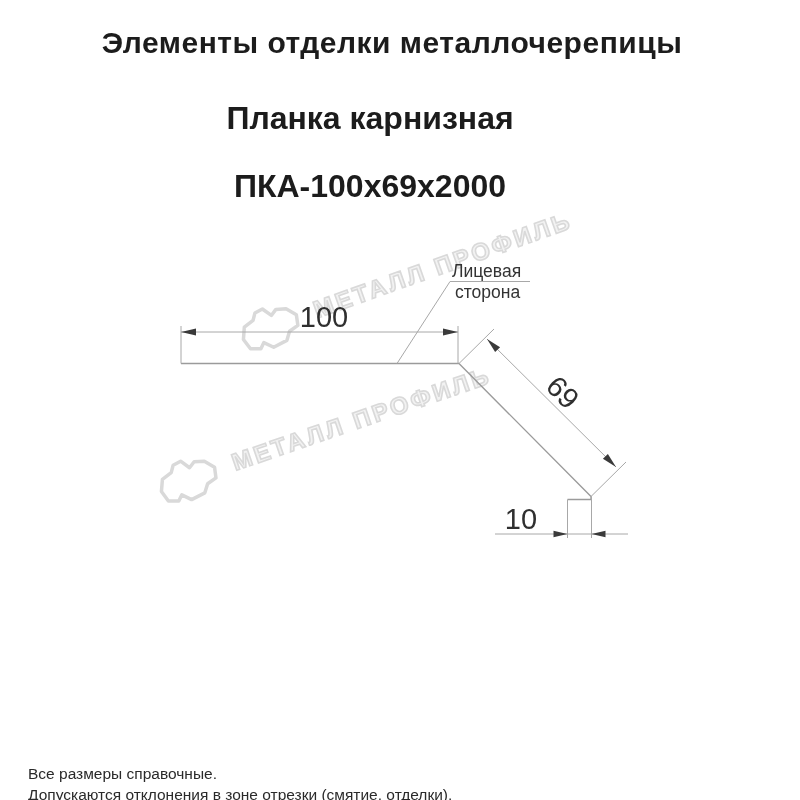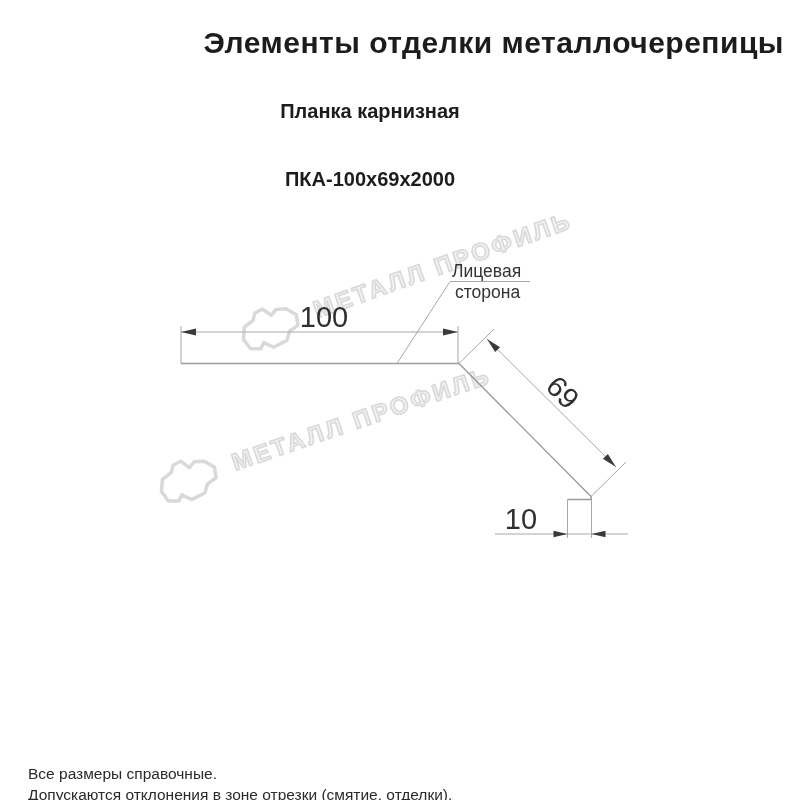--- a/index.html
+++ b/index.html
@@ -2,26 +2,26 @@
 <html><head>
 <meta charset="utf-8">
 <style>
   html,body{margin:0;padding:0;background:#fff;}
   .page{
     position:relative;width:800px;height:800px;background:#ffffff;overflow:hidden;
     font-family:"Liberation Sans","DejaVu Sans",sans-serif;
   }
   
   .hdr-title{
-    position:absolute;top:26px;left:0;width:784px;text-align:right;
+    position:absolute;top:26px;left:0;width:784px;text-align:center;
     font-size:30px;font-weight:bold;color:#1c1c1c;letter-spacing:0.5px;
   }
   .hdr-sub{
     position:absolute;left:0;width:740px;text-align:center;
-    font-size:20px;font-weight:bold;color:#1c1c1c;
+    font-size:32px;font-weight:bold;color:#1c1c1c;
   }
   .hdr-sub.s1{top:100px;}
   .hdr-sub.s2{top:136px;margin-top:32px;}
   
   .watermark{
     position:absolute;display:flex;align-items:center;gap:12px;
     transform-origin:0 50%;pointer-events:none;z-index:1;
   }
   .wm-upper{left:237px;top:310px;transform:rotate(-19.5deg);}
   .wm-lower{left:155px;top:462px;transform:rotate(-19deg);}

